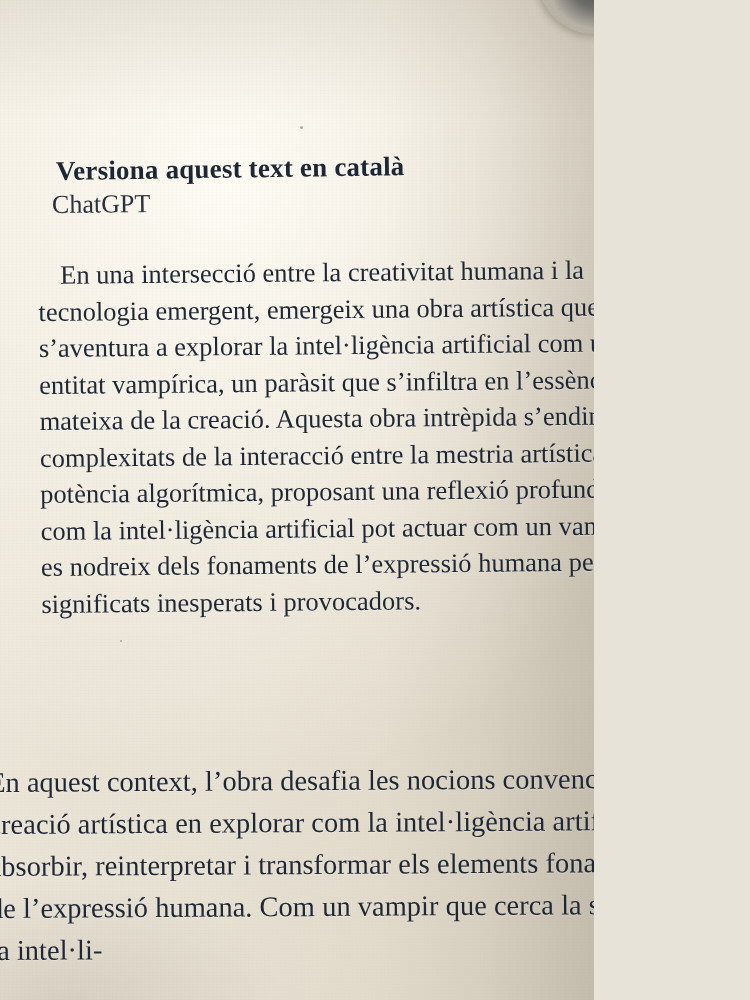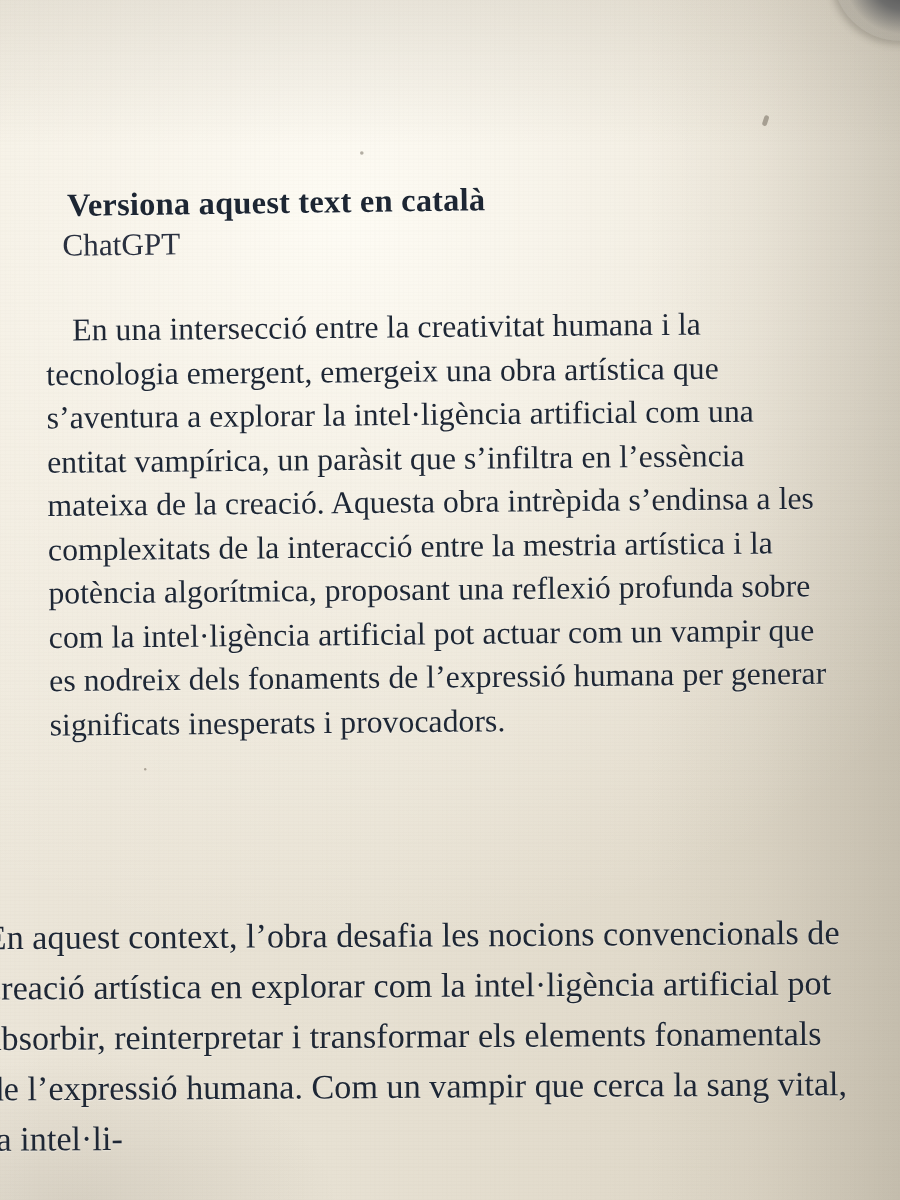--- a/index.html
+++ b/index.html
@@ -10,21 +10,21 @@
     width: 750px;
     height: 1000px;
     overflow: hidden;
     background: #e8e3d8;
     font-family: "Liberation Serif", serif;
   }
 
   
   #page {
     position: relative;
-    width: 750px;
+    width: 594px;
     height: 1000px;
     overflow: hidden;
     
     background:
       radial-gradient(120% 85% at 38% 18%, rgba(255,253,246,0.95) 0%, rgba(250,246,236,0.55) 38%, rgba(236,230,217,0.0) 72%),
       linear-gradient(100deg, #efeade 0%, #eae4d7 22%, #e7e1d3 48%, #e2dbcc 70%, #d8d1c1 100%);
   }
 
   
   #curl-shade {

